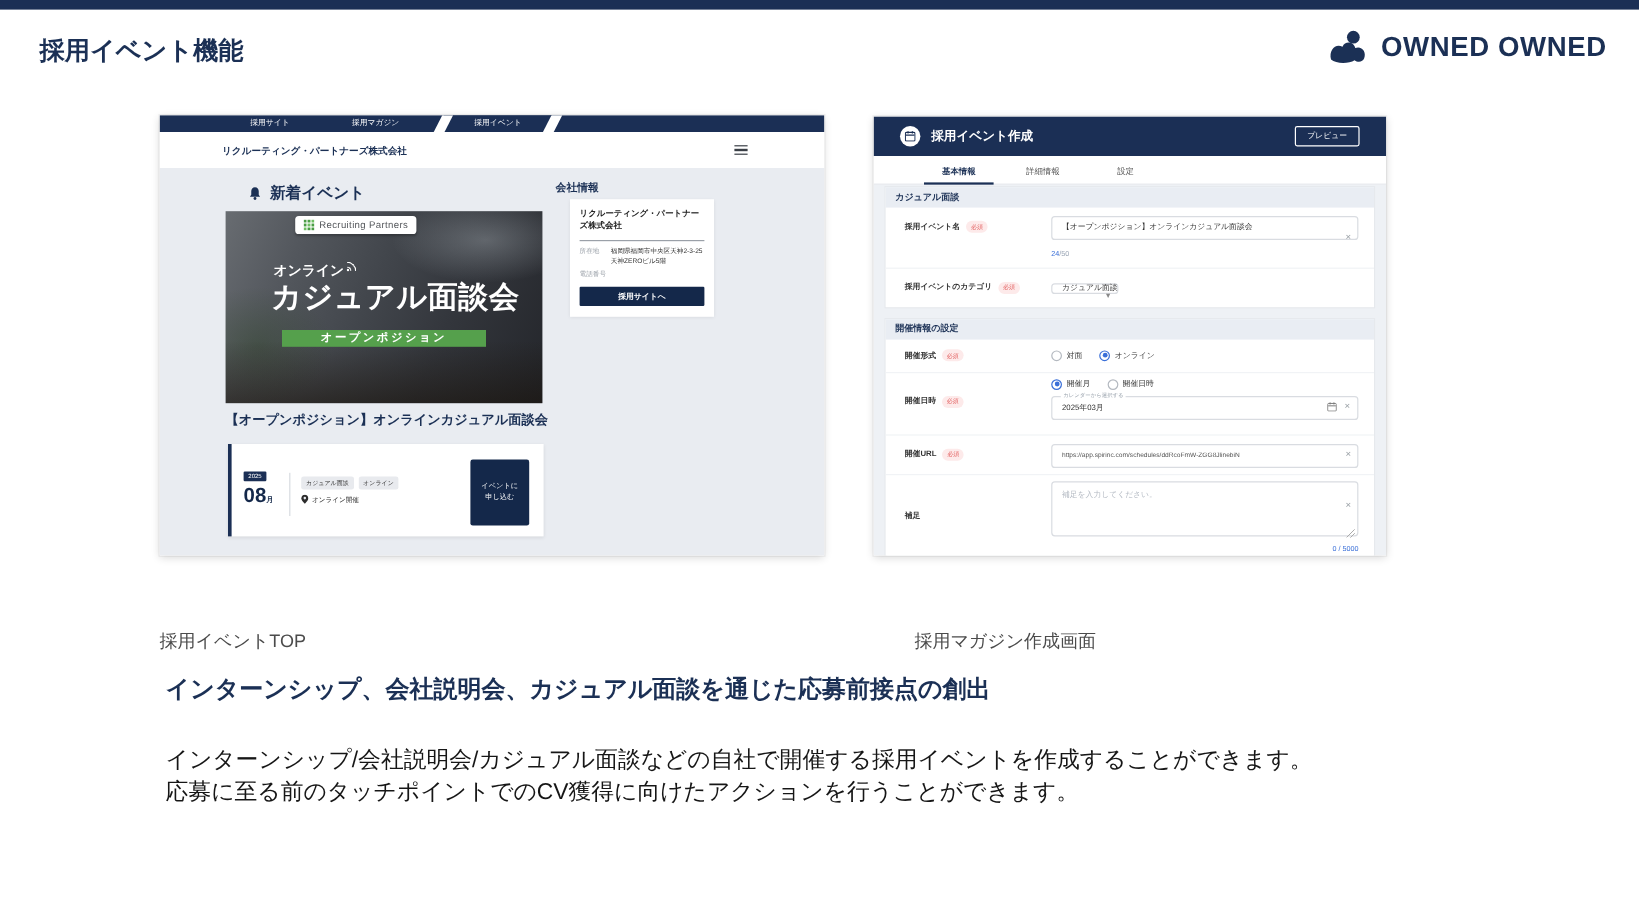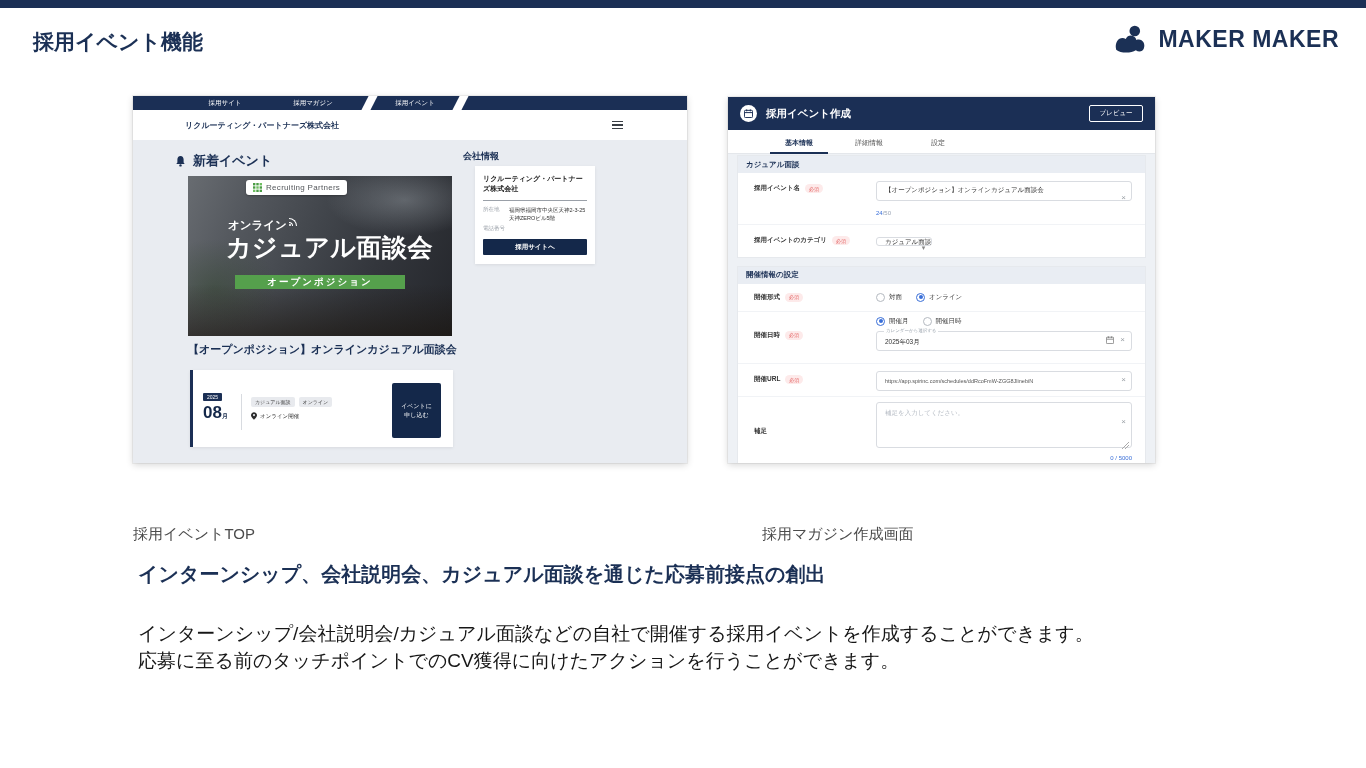--- a/index.html
+++ b/index.html
@@ -26,21 +26,21 @@
                   color:#fff; font-size:6.5px; text-align:center; background:#1b2f55; }
   .wedge { position:absolute; top:0; width:9px; height:14px; background:#fff; transform:skewX(-27deg); }
   .wedge.wl { left:-5px; } .wedge.wr { right:-5px; }
 
   .l-company-bar { position:relative; height:30px; background:#fff; display:flex; align-items:center; }
   .l-company-name { margin-left:52px; font-size:8px; font-weight:bold; color:#1b3055; }
   .burger { position:absolute; right:64px; top:11px; width:11px; cursor:pointer; }
   .burger i { display:block; height:1.3px; background:#3a3f46; margin-bottom:2px; }
 
   .l-body { position:relative; height:323px; background:#e9ecf1; }
-  .l-newevents { position:absolute; left:42px; top:12px; display:flex; align-items:center; gap:7px; }
+  .l-newevents { position:absolute; left:74px; top:12px; display:flex; align-items:center; gap:7px; }
   .l-newevents span { font-size:13px; font-weight:bold; color:#1b3055; }
 
   
   .hero { position:absolute; left:55px; top:36px; width:264px; height:160px; overflow:hidden; cursor:pointer;
           background:
             radial-gradient(ellipse 120px 55px at 82% 15%, rgba(205,214,220,.30), transparent 65%),
             radial-gradient(ellipse 90px 70px at 10% 70%, rgba(50,70,45,.45), transparent 70%),
             linear-gradient(112deg,#686c71 0%,#53575d 22%,#42464c 45%,#33363c 68%,#24262b 100%); }
   .hero::after { content:""; position:absolute; left:0; right:0; bottom:0; height:52px;
                  background:linear-gradient(180deg, transparent, rgba(25,18,10,.55)); }
@@ -81,21 +81,21 @@
                  box-shadow:0 1px 3px rgba(0,0,0,.08); }
   .l-info-name { font-size:7px; font-weight:bold; color:#222; line-height:10px; }
   .l-info-card hr { border:none; border-top:1px solid #9aa0a8; margin:6px 0 5px; }
   .l-info-row { display:flex; gap:4px; margin-top:3px; }
   .l-info-row .lab { font-size:5.5px; color:#9aa0a8; min-width:22px; }
   .l-info-row .val { font-size:5.5px; color:#333; line-height:8px; }
   .l-info-btn { margin-top:7px; height:16px; background:#14284a; border-radius:1px; color:#fff; font-size:6.5px;
                 font-weight:bold; display:flex; align-items:center; justify-content:center; cursor:pointer; }
 
   
-  .r-header { position:relative; height:33px; background:#1b2f55; display:flex; align-items:center; padding:0 12px; gap:9px; }
+  .r-header { position:relative; height:33px; background:#1b2f55; display:flex; align-items:center; padding:0 22px; gap:9px; }
   .r-circle { width:17px; height:17px; background:#fff; border-radius:50%; display:flex; align-items:center; justify-content:center; }
   .r-title { font-size:10.5px; font-weight:bold; color:#fff; }
   .r-preview { margin-left:auto; width:54px; height:17px; border:1px solid #fff; border-radius:2px;
                color:#fff; font-size:6.5px; display:flex; align-items:center; justify-content:center; cursor:pointer; }
   .r-tabs { position:relative; height:24px; background:#fff; border-bottom:1px solid #e4e7eb; }
   .r-tab { position:absolute; top:0; height:24px; font-size:7px; color:#555; text-align:center; padding-top:8px; cursor:pointer; }
   .r-tab.active { color:#1b3055; font-weight:bold; border-bottom:2px solid #1b3055; }
   .r-tab.tb1 { left:42px;  width:58px; }
   .r-tab.tb2 { left:112px; width:58px; }
   .r-tab.tb3 { left:192px; width:36px; }
@@ -148,21 +148,21 @@
 
 <div class="canvas">
   <div class="topbar"></div>
   <div class="page-title">採用イベント機能</div>
 
   <div class="brand">
     <svg width="34" height="30" viewBox="0 0 32 28">
       <circle cx="20.5" cy="6.5" r="5" fill="#1b3055"></circle>
       <path d="M3 24 C1 16 7 11 12 14 C14 9 21 10 22 15 C27 13 31 18 29 23 C28 26 24 26.5 21.5 24.5 C17 27.5 7 27.5 3 24 Z" fill="#1b3055"></path>
     </svg>
-    <span class="brand-text">MAKER MAKER</span>
+    <span class="brand-text">OWNED OWNED</span>
   </div>
 
   <div class="shot shot-left">
     <div class="l-nav">
       <span class="l-tab t1">採用サイト</span>
       <span class="l-tab t2">採用マガジン</span>
       <span class="l-tab-active">
         <i class="wedge wl"></i>
         <span>採用イベント</span>
         <i class="wedge wr"></i>

